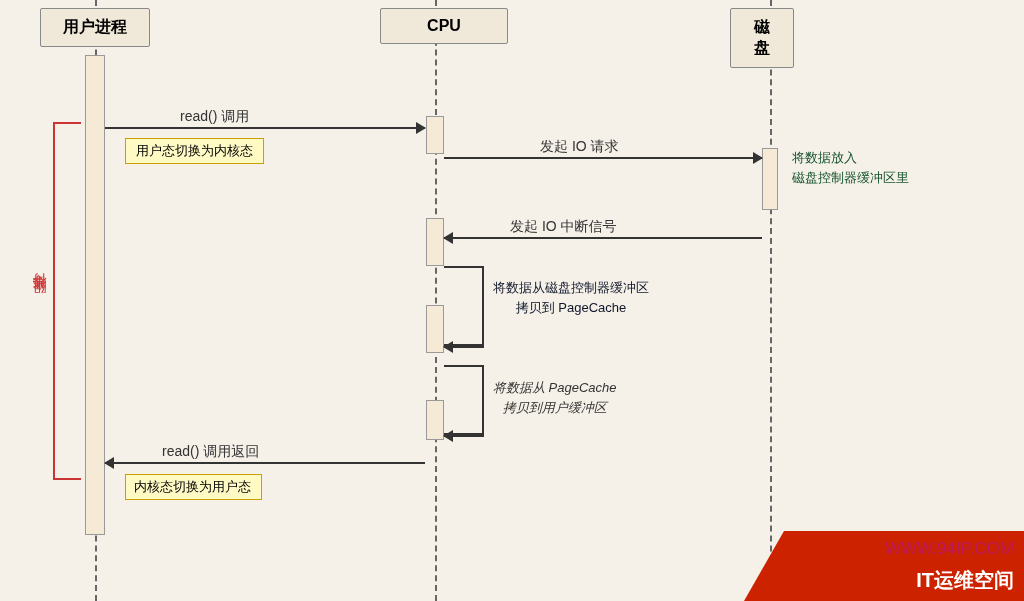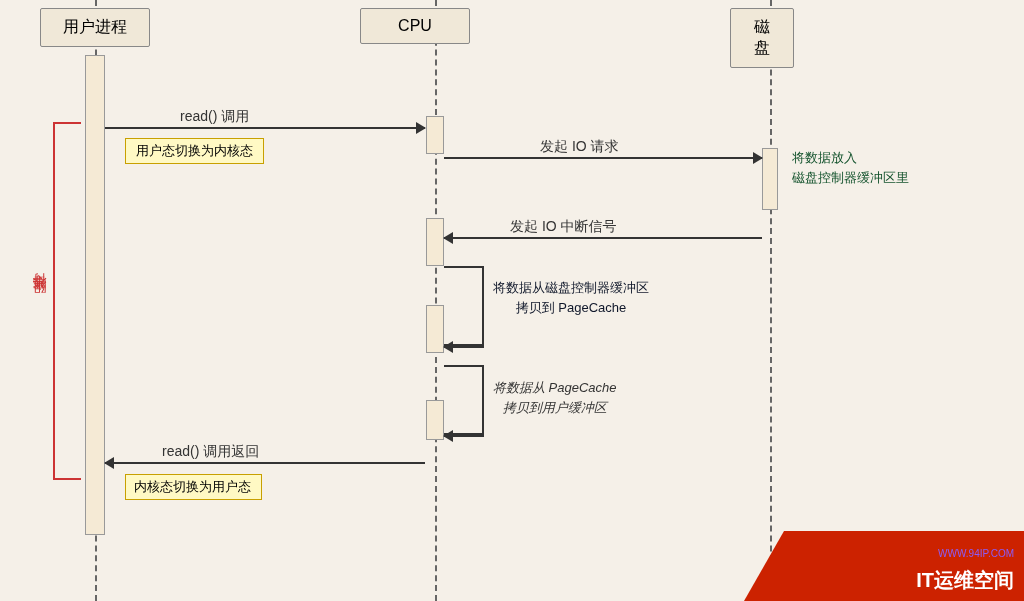--- a/index.html
+++ b/index.html
@@ -20,21 +20,21 @@
     }
 
     
     .actor-box {
       position: absolute;
       top: 8px;
       border: 1.5px solid #888;
       background: #f0e8d8;
       padding: 8px 18px;
       font-size: 16px;
-      font-weight: normal;
+      font-weight: bold;
       border-radius: 2px;
       text-align: center;
       z-index: 10;
     }
 
     
     .lifeline {
       position: absolute;
       top: 0;
       bottom: 0;
@@ -139,33 +139,33 @@
       font-family: Arial, sans-serif;
       z-index: 21;
       text-align: right;
       line-height: 1.3;
     }
 
     .watermark-url {
       position: absolute;
       bottom: 42px;
       right: 10px;
-      color: #8b5cf6;
-      font-size: 10px;
+      color: #be185d;
+      font-size: 17px;
       font-family: Arial, sans-serif;
       z-index: 21;
     }
   </style>
 </head>
 <body>
 
 <div class="diagram-container">
 
   <div class="actor-box" style="left:40px; width:110px;">用户进程</div>
-  <div class="actor-box" style="left:360px; width:110px;">CPU</div>
+  <div class="actor-box" style="left:380px; width:128px;">CPU</div>
   <div class="actor-box" style="left:730px; width:64px;">磁盘</div>
 
   <div class="lifeline" style="left:95px;"></div>
   <div class="lifeline" style="left:435px;"></div>
   <div class="lifeline" style="left:770px;"></div>
 
   <div class="activation-box" style="left:85px; top:55px; width:20px; height:480px;"></div>
 
   <div class="activation-box" style="left:426px; top:116px; width:18px; height:38px;"></div>
 

